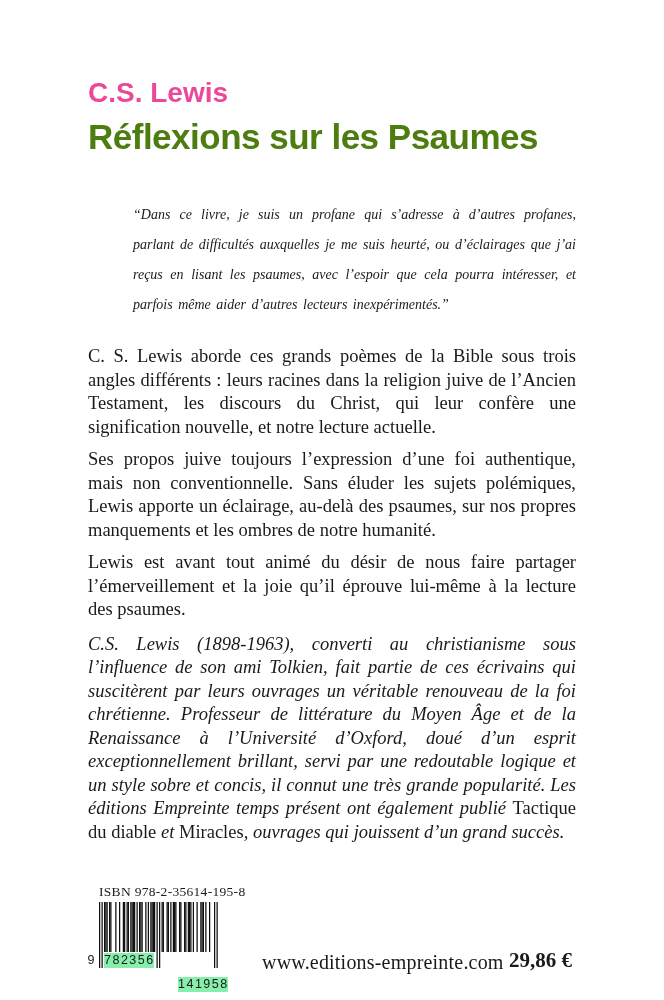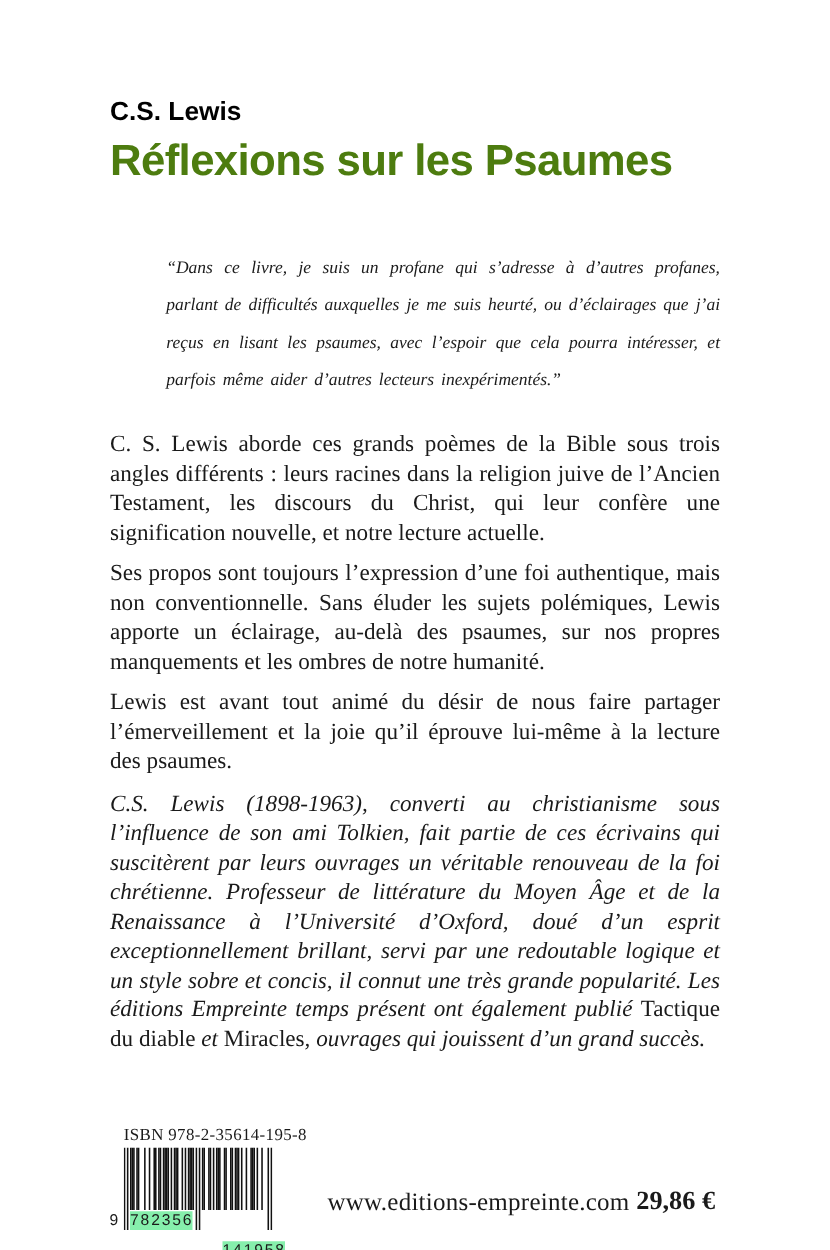--- a/index.html
+++ b/index.html
@@ -9,23 +9,23 @@
     margin:0 auto;
     background:#ffffff;
     overflow:hidden;
     font-family:"Liberation Serif", serif;
     color:#1a1a1a;
   }
   .header{position:absolute;top:78px;left:88px;width:500px;}
   .author{
     font-family:"Liberation Sans", sans-serif;
     font-weight:bold;
-    font-size:21px;
+    font-size:28px;
     line-height:1.1;
-    color:#000000;
+    color:#ec4899;
     letter-spacing:0px;
   }
   .title{
     font-family:"Liberation Sans", sans-serif;
     font-weight:bold;
     font-size:35px;
     line-height:1.15;
     color:#4d7c0f;
     letter-spacing:-0.5px;
     margin-top:8px;
@@ -57,21 +57,20 @@
   .bio .roman{font-style:normal;}
   
   .barcode-block{position:absolute;left:86px;top:884px;width:140px;}
   .isbn-label{
     font-size:13.5px;
     letter-spacing:0.3px;
     text-align:right;
     margin-left:13px;
     width:119px;
     white-space:nowrap;
-    margin-top:16px;
   }
   .barcode{position:relative;margin-left:13px;margin-top:2px;width:119px;height:66px;}
   .barcode svg{display:block;}
   .ean-digit{
     position:absolute;
     top:51px;
     font-family:"Liberation Sans", sans-serif;
     font-size:12.5px;
     letter-spacing:1.5px;
     text-align:center;
@@ -99,21 +98,21 @@
 
   <div class="header">
     <div class="author">C.S. Lewis</div>
     <div class="title">Réflexions sur les Psaumes</div>
   </div>
 
   <div class="quote">“Dans ce livre, je suis un profane qui s’adresse à d’autres profanes, parlant de difficultés auxquelles je me suis heurté, ou d’éclairages que j’ai reçus en lisant les psaumes, avec l’espoir que cela pourra intéresser, et parfois même aider d’autres lecteurs inexpérimentés.”</div>
 
   <div class="bodytext">
     <p>C. S. Lewis aborde ces grands poèmes de la Bible sous trois angles différents : leurs racines dans la religion juive de l’Ancien Testament, les discours du Christ, qui leur confère une signification nouvelle, et notre lecture actuelle.</p>
-    <p>Ses propos sont toujours l’expression d’une foi authentique, mais non conventionnelle. Sans éluder les sujets polémiques, Lewis apporte un éclairage, au-delà des psaumes, sur nos propres manquements et les ombres de notre humanité.</p>
+    <p>Ses propos juive toujours l’expression d’une foi authentique, mais non conventionnelle. Sans éluder les sujets polémiques, Lewis apporte un éclairage, au-delà des psaumes, sur nos propres manquements et les ombres de notre humanité.</p>
     <p>Lewis est avant tout animé du désir de nous faire partager l’émerveillement et la joie qu’il éprouve lui-même à la lecture des psaumes.</p>
     <p class="bio"><span>C.S. Lewis (1898-1963), converti au christianisme sous l’influence de son ami Tolkien, fait partie de ces écrivains qui suscitèrent par leurs ouvrages un véritable renouveau de la foi chrétienne. Professeur de littérature du Moyen Âge et de la Renaissance à l’Université d’Oxford, doué d’un esprit exceptionnellement brillant, servi par une redoutable logique et un style sobre et concis, il connut une très grande popularité. Les éditions Empreinte temps présent ont également publié </span><span class="roman">Tactique du diable</span><span> et </span><span class="roman">Miracles</span><span>, ouvrages qui jouissent d’un grand succès.</span></p>
   </div>
 
   <div class="barcode-block">
     <div class="isbn-label">ISBN 978-2-35614-195-8</div>
     <div class="barcode">
       <svg id="barcode-svg" width="119" height="66">
           <rect x="0.00" y="0" width="1.25" height="66" fill="#111111"></rect>
           <rect x="2.50" y="0" width="1.25" height="66" fill="#111111"></rect>

